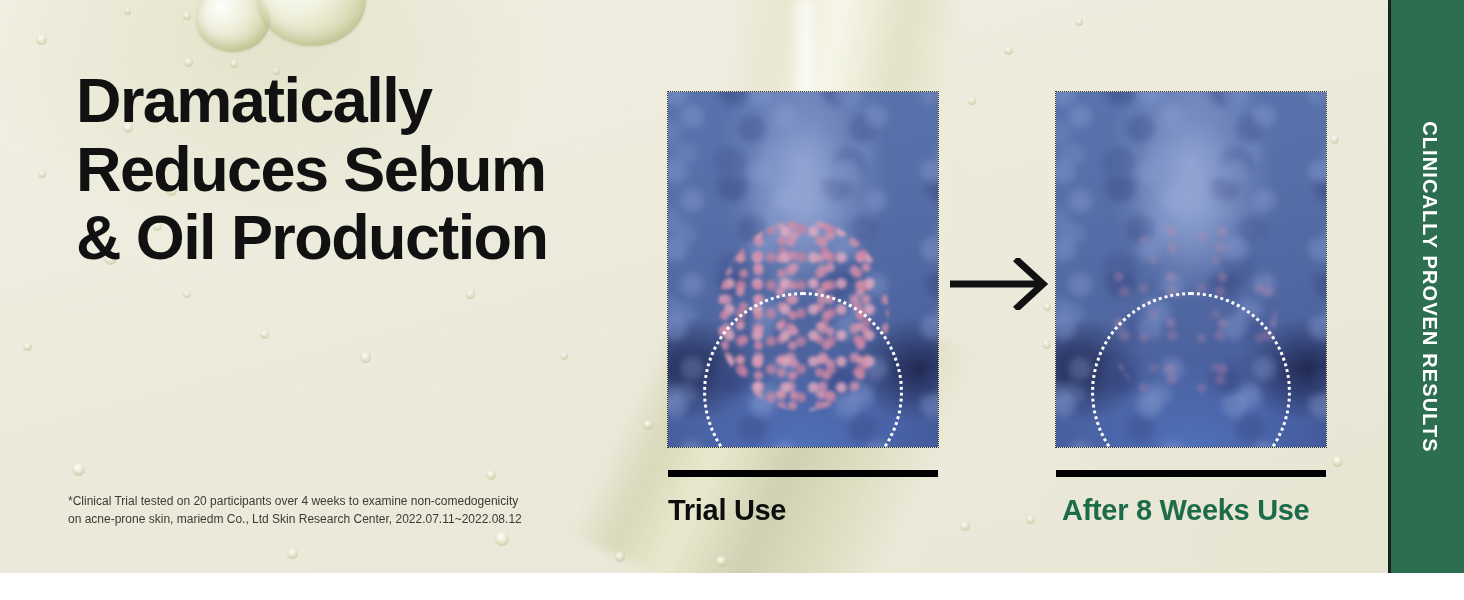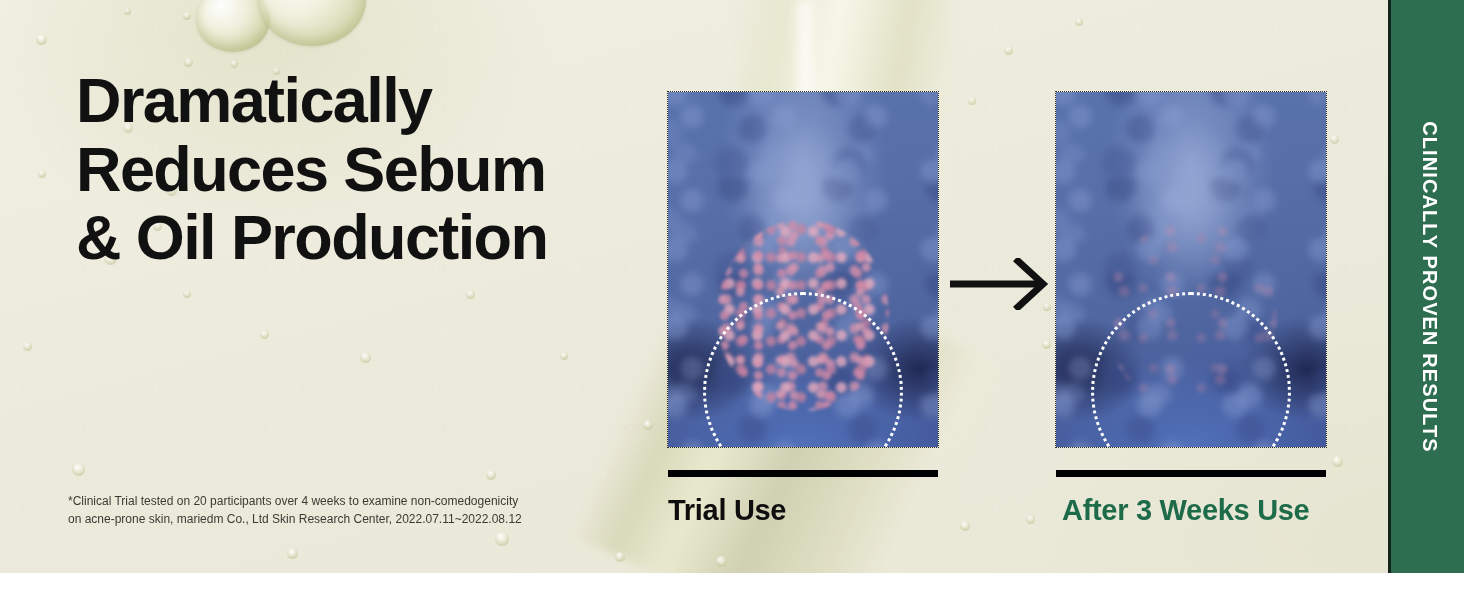--- a/index.html
+++ b/index.html
@@ -350,20 +350,20 @@
       <div class="skin-mottle"></div>
       <div class="skin-glow"></div>
       <div class="sebum sebum-light"></div>
     </div>
     <div class="dot-circle"></div>
   </div>
 
   <div class="rule rule-before"></div>
   <div class="rule rule-after"></div>
   <div class="caption caption-before">Trial Use</div>
-  <div class="caption caption-after">After 3 Weeks Use</div>
+  <div class="caption caption-after">After 8 Weeks Use</div>
 
   <div class="side-panel">
     <div class="side-label">CLINICALLY PROVEN RESULTS</div>
   </div>
 
   <div class="bottom-strip"></div>
 </div>
 
 </body></html>

